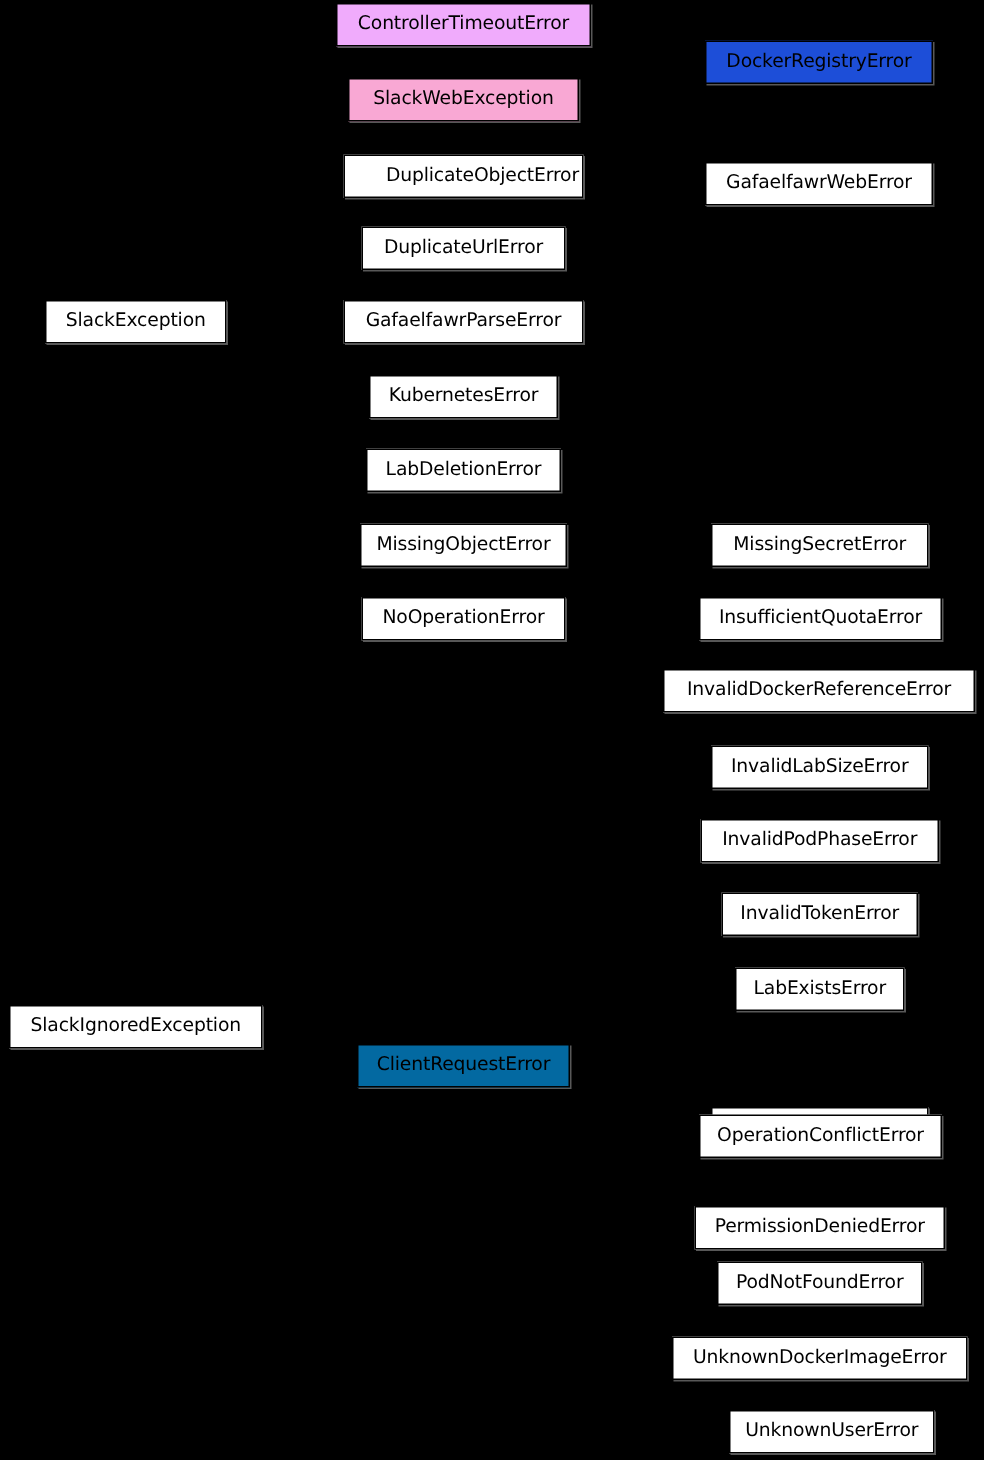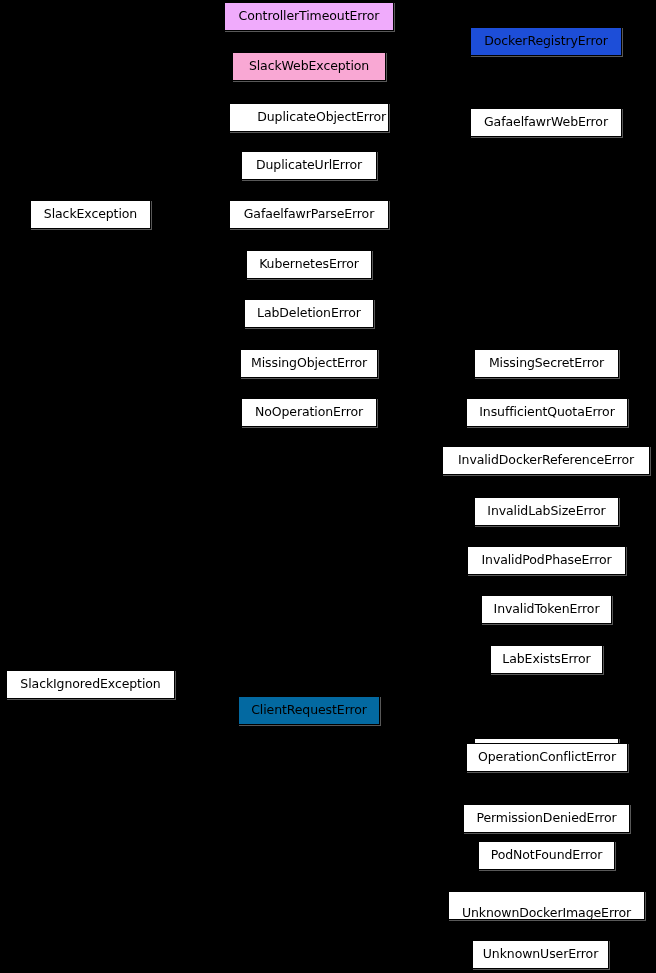--- a/index.html
+++ b/index.html
@@ -148,20 +148,20 @@
       </div>
       <div class="node" style="left: 466px; top: 743px; width: 162px; height: 29px; background: rgb(255, 255, 255); border-color: rgb(0, 0, 0); color: rgb(0, 0, 0);">
         <span class="node-label">OperationConflictError</span>
       </div>
       <div class="node" style="left: 463px; top: 792px; width: 167px; height: 29px; background: rgb(255, 255, 255); border-color: rgb(0, 0, 0); color: rgb(0, 0, 0); margin-top: 12px;">
         <span class="node-label">PermissionDeniedError</span>
       </div>
       <div class="node" style="left: 478px; top: 841px; width: 137px; height: 29px; background: rgb(255, 255, 255); border-color: rgb(0, 0, 0); color: rgb(0, 0, 0);">
         <span class="node-label">PodNotFoundError</span>
       </div>
-      <div class="node" style="left: 448px; top: 891px; width: 197px; height: 29px; background: rgb(255, 255, 255); border-color: rgb(0, 0, 0); color: rgb(0, 0, 0); align-items: flex-end;">
+      <div class="node" style="left: 448px; top: 891px; width: 197px; height: 29px; background: rgb(255, 255, 255); border-color: rgb(0, 0, 0); color: rgb(0, 0, 0);">
         <span class="node-label">UnknownDockerImageError</span>
       </div>
-      <div class="node" style="left: 472px; top: 940px; width: 137px; height: 29px; background: rgb(255, 255, 255); border-color: rgb(0, 0, 0); color: rgb(0, 0, 0);">
+      <div class="node" style="left: 486px; top: 940px; width: 137px; height: 29px; background: rgb(255, 255, 255); border-color: rgb(0, 0, 0); color: rgb(0, 0, 0);">
         <span class="node-label">UnknownUserError</span>
       </div>
     </div>
 </div>
 
 </body></html>

